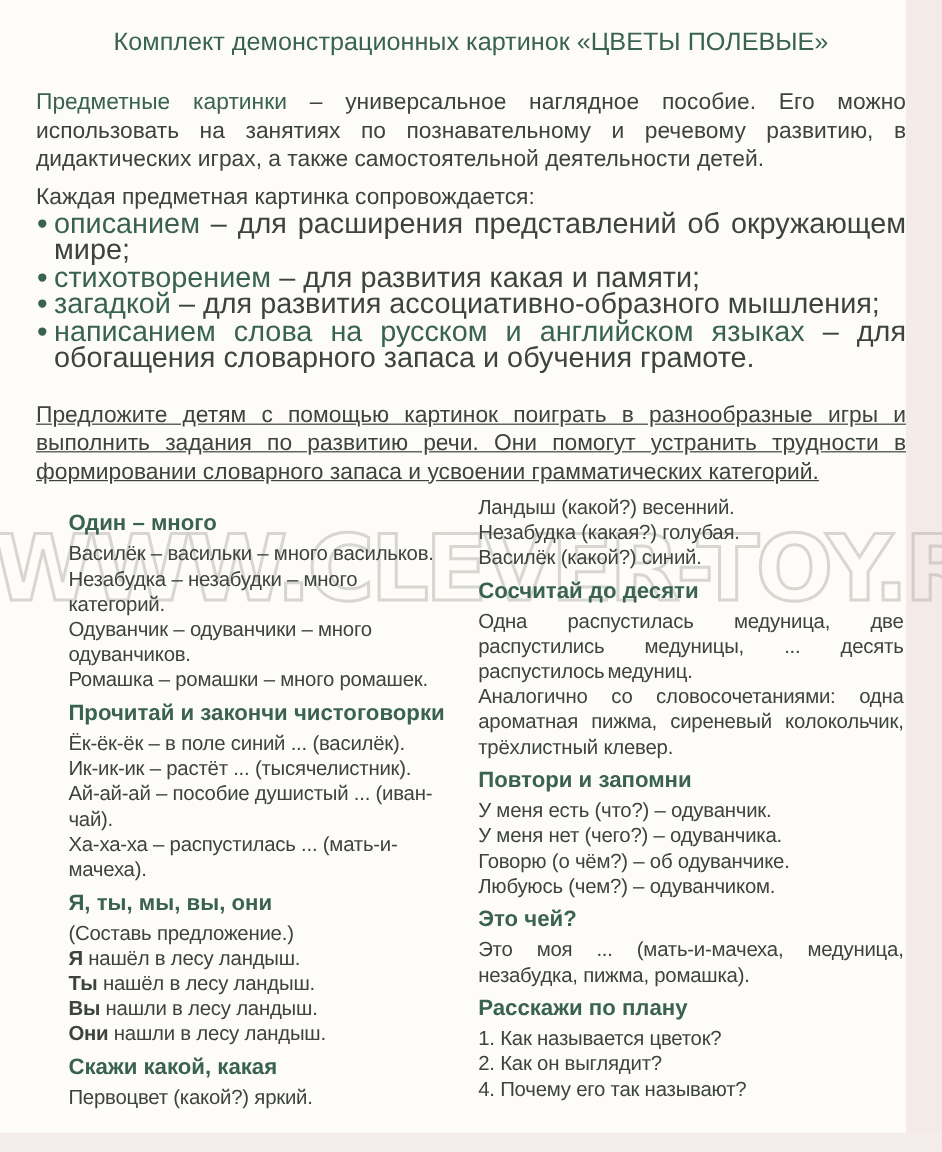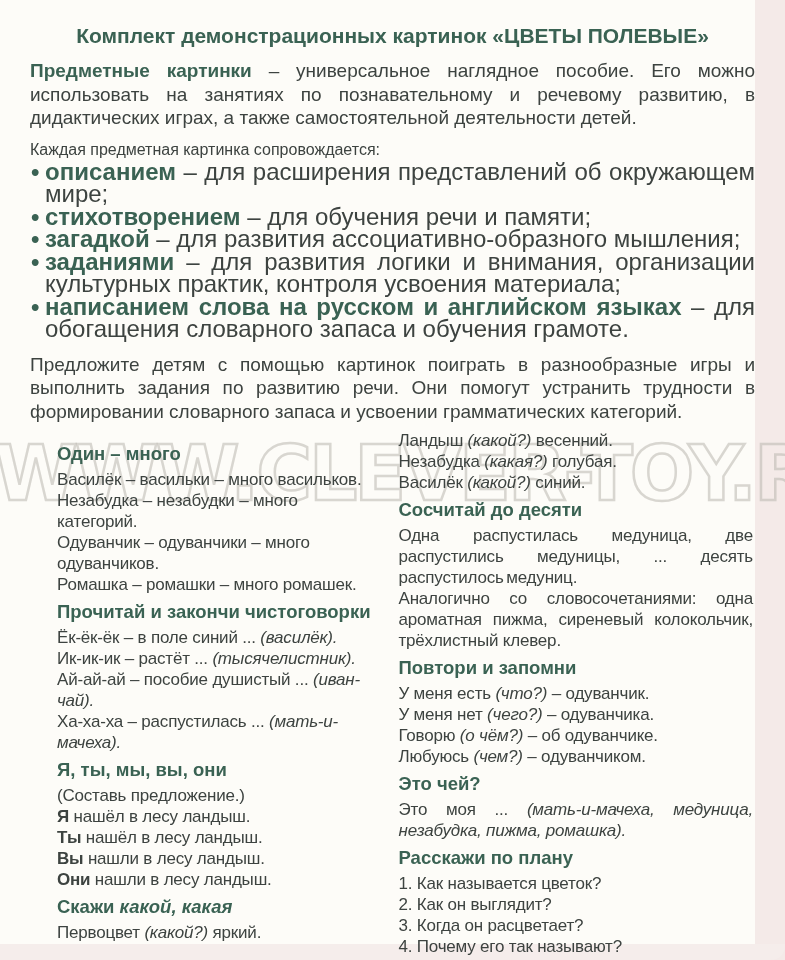--- a/index.html
+++ b/index.html
@@ -13,62 +13,61 @@
   .page{position:relative;width:785px;height:960px;background:var(--bg);overflow:hidden;}
   .edge-right{position:absolute;top:0;right:0;width:30px;height:100%;background:#f4eae8;}
   .edge-bottom{position:absolute;left:0;bottom:0;width:100%;height:16px;background:#f5edeb;border-bottom-right-radius:14px;}
   .watermark{
     position:absolute;top:429px;left:-6px;width:800px;text-align:center;
     font-family:"DejaVu Sans",sans-serif;font-weight:700;font-size:76px;letter-spacing:-3px;
     color:transparent;-webkit-text-stroke:2.5px rgba(185,182,175,.55);
     white-space:nowrap;pointer-events:none;z-index:0;
   }
   .content{position:relative;z-index:1;padding:24px 30px 0 30px;}
-  .title{text-align:center;font-size:21px;line-height:24px;font-weight:700;color:var(--green);margin-bottom:11px;}
+  .title{text-align:center;font-size:21px;line-height:24px;font-weight:400;color:var(--green);margin-bottom:26px;}
   .topblock{font-size:19px;line-height:23.5px;}
   .topblock .line{text-align:justify;}
-  .list-intro{font-size:16px;line-height:23px;margin-top:8px;}
+  .list-intro{font-size:19px;line-height:23px;margin-top:8px;}
   .bullets .line{position:relative;padding-left:15px;text-align:justify;font-size:24px;line-height:22.5px;}
   .bullets .line::before{content:"•";position:absolute;left:1px;color:var(--green);font-weight:700;}
-  .para2{margin-top:12px;}
+  .para2{margin-top:24px;text-decoration:underline;}
   .columns{display:flex;margin-top:7px;}
   .col{width:50%;}
   .col-left{padding-left:27px;padding-right:14px;}
   .col-right{padding-left:6px;padding-right:2px;}
   .sec h3{font-size:18.5px;line-height:22px;color:var(--green);font-weight:700;margin:6px 0 4px 0;}
   .sec:first-child h3{margin-top:13px;}
   .col .line{font-size:17px;line-height:21px;letter-spacing:-0.2px;}
   .just{text-align:justify;}
   .tight{letter-spacing:-0.7px;word-spacing:-2px;text-align:justify;line-height:20.5px;}
   .b{font-weight:700;}
-  .i{font-style:italic;}
-  .bg{font-weight:700;color:var(--green);}
+  .i{}
+  .bg{font-weight:400;color:var(--green);}
 </style>
 </head>
 <body>
 
 <div class="page">
   <div class="edge-right"></div>
   <div class="edge-bottom"></div>
   <div class="watermark">WWW.CLEVER-TOY.RU</div>
 
   <div class="content">
     <h1 class="title">Комплект демонстрационных картинок «ЦВЕТЫ ПОЛЕВЫЕ»</h1>
 
     <div class="topblock">
         <div class="line just"><span class="bg">Предметные картинки</span><span> – универсальное наглядное пособие. Его можно использовать на занятиях по познавательному и речевому развитию, в дидактических играх, а также самостоятельной деятельности детей.</span></div>
       </div>
 
     <div class="list-intro">Каждая предметная картинка сопровождается:</div>
 
     <div class="bullets">
         <div class="line"><span class="bg">описанием</span><span> – для расширения представлений об окружающем мире;</span></div>
-        <div class="line"><span class="bg">стихотворением</span><span> – для обучения речи и памяти;</span></div>
+        <div class="line"><span class="bg">стихотворением</span><span> – для развития какая и памяти;</span></div>
         <div class="line"><span class="bg">загадкой</span><span> – для развития ассоциативно-образного мышления;</span></div>
-        <div class="line"><span class="bg">заданиями</span><span> – для развития логики и внимания, организации культурных практик, контроля усвоения материала;</span></div>
         <div class="line"><span class="bg">написанием слова на русском и английском языках</span><span> – для обогащения словарного запаса и обучения грамоте.</span></div>
       </div>
 
     <div class="topblock para2">
         <div class="line just"><span>Предложите детям с помощью картинок поиграть в разнообразные игры и выполнить задания по развитию речи. Они помогут устранить трудности в формировании словарного запаса и усвоении грамматических категорий.</span></div>
       </div>
 
     <div class="columns">
       <div class="col col-left">
           <div class="sec">
@@ -118,21 +117,20 @@
               <div class="line"><span>Любуюсь </span><span class="i">(чем?)</span><span> – одуванчиком.</span></div>
             </div>
             <div class="sec">
               <h3><span>Это чей?</span></h3>
               <div class="line just"><span>Это моя ... </span><span class="i">(мать-и-мачеха, медуница, незабудка, пижма, ромашка).</span></div>
             </div>
             <div class="sec">
               <h3><span>Расскажи по плану</span></h3>
               <div class="line"><span>1. Как называется цветок?</span></div>
               <div class="line"><span>2. Как он выглядит?</span></div>
-              <div class="line"><span>3. Когда он расцветает?</span></div>
               <div class="line"><span>4. Почему его так называют?</span></div>
             </div>
           </div>
 
       </div>
     </div>
   </div>
 </div>
 
 </body></html>

